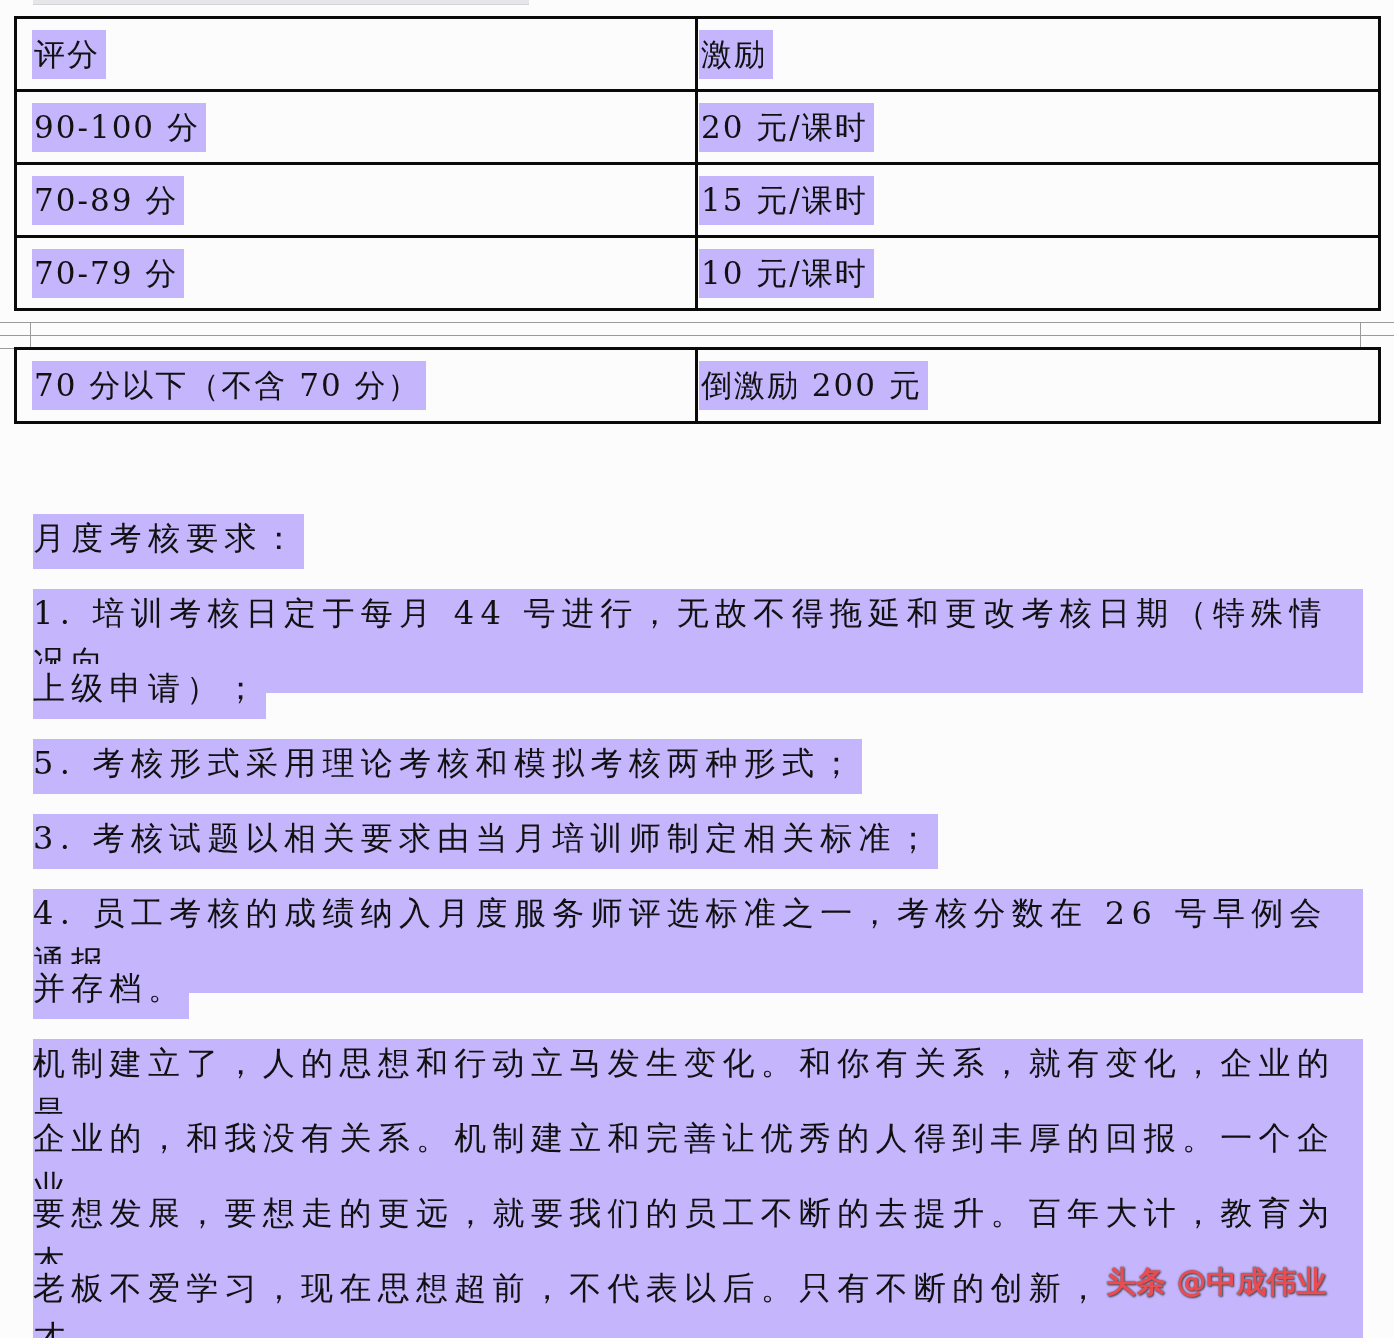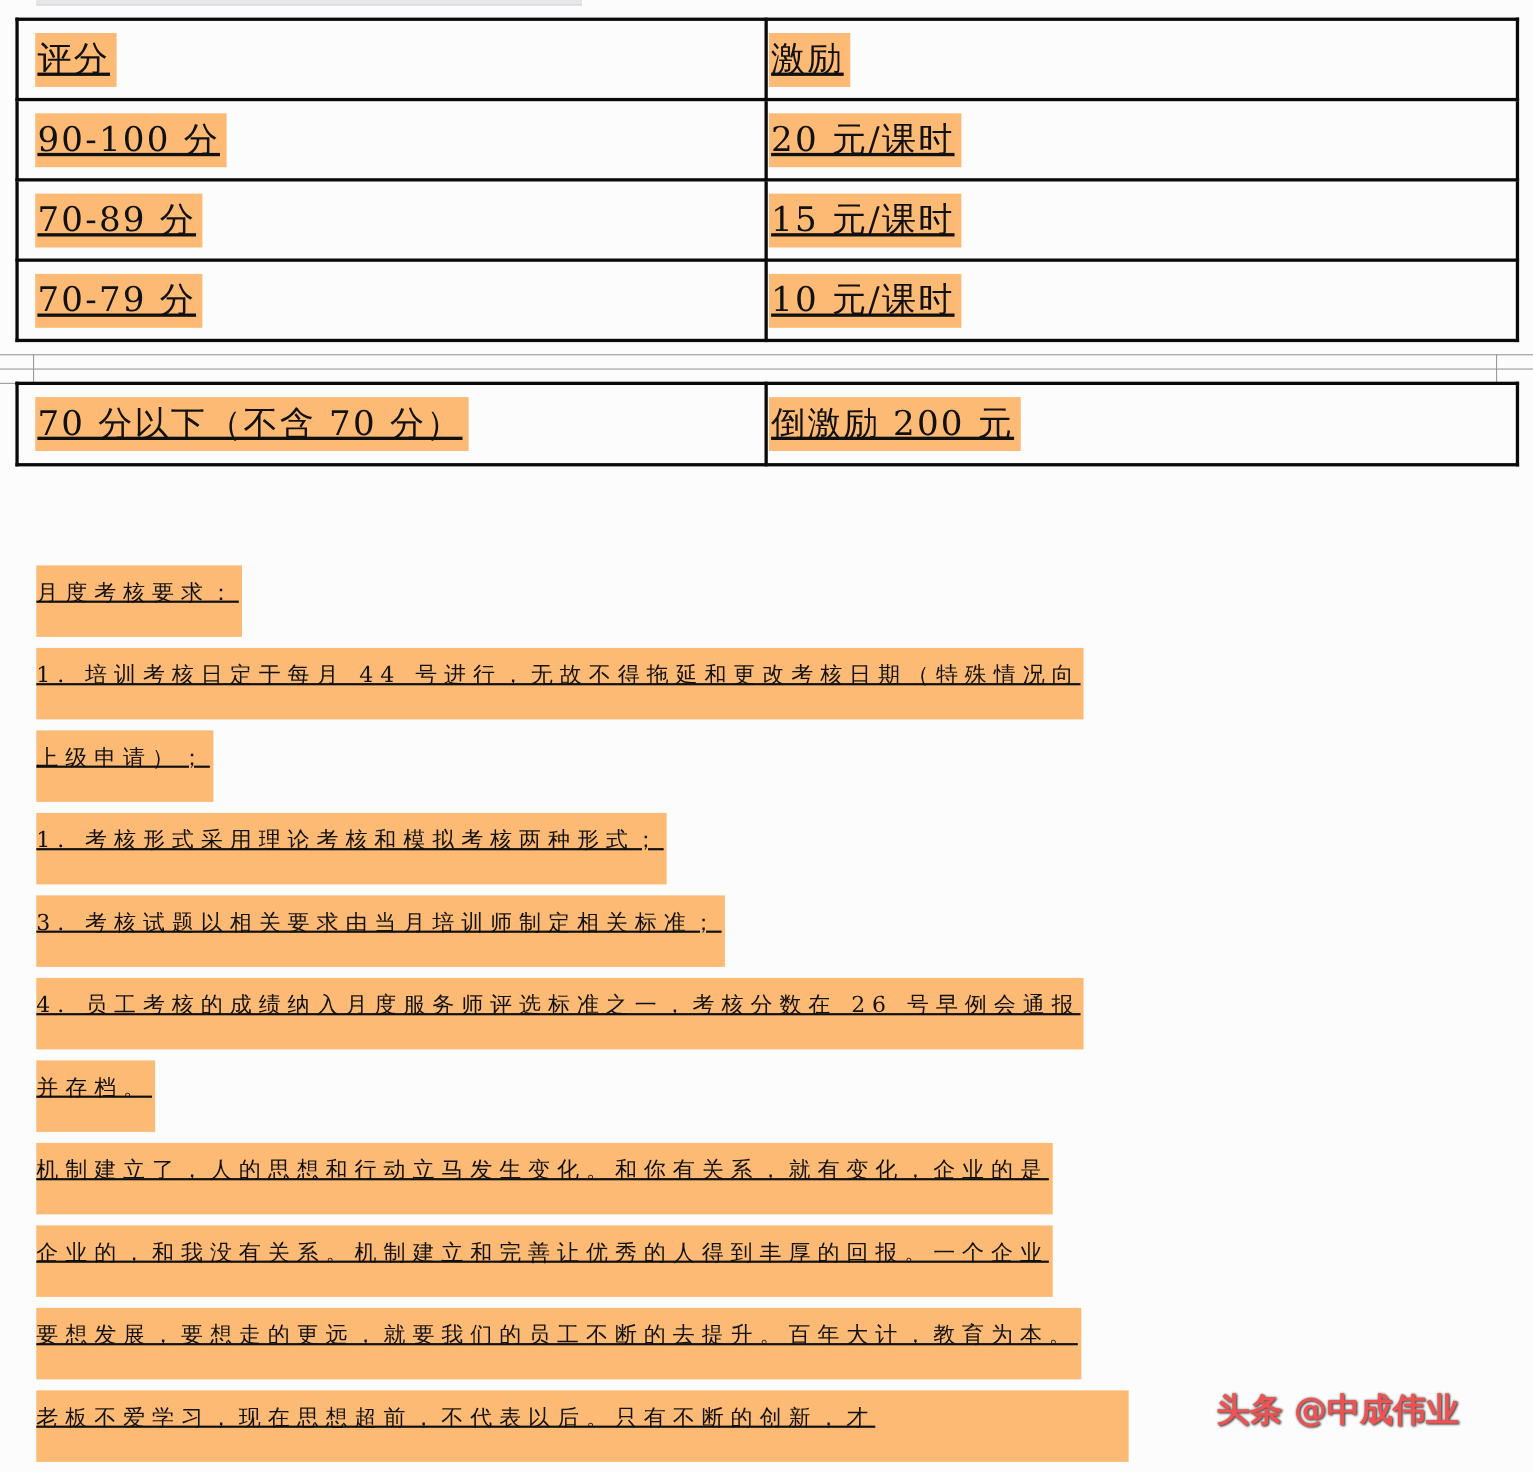--- a/index.html
+++ b/index.html
@@ -38,26 +38,25 @@
       height: 70px;
     }
     table.score-table td.col-right {
       padding-left: 1px;
     }
     #table-main { top: 16px; }
     #table-tail { top: 347px; }
     #table-tail td { height: 71px; }
     .hl {
       display: inline-block;
-      background: #fdba74;
+      background: #c4b5fd;
       font-size: 31px;
       line-height: 49px;
       padding: 0 6px 0 2px;
       letter-spacing: 2px;
-      text-decoration: underline;
     }
     .split-line {
       position: absolute;
       left: 0;
       width: 1394px;
       height: 1px;
       background: #9a9a9a;
     }
     .split-tick {
       position: absolute;
@@ -68,24 +67,24 @@
       position: absolute;
       left: 33px;
       top: 514px;
       width: 1330px;
     }
     .line {
       height: 75px;
       display: block;
     }
     .line .hl {
-      font-size: 20px;
+      font-size: 32px;
       line-height: 49px;
       letter-spacing: 6.3px;
-      padding: 0 3px 16px 0;
+      padding: 0 3px 6px 0;
     }
     .watermark {
       position: absolute;
       left: 1106px;
       top: 1262px;
       font-family: "DejaVu Sans", "Liberation Sans", sans-serif;
       font-size: 30px;
       color: #ef4444;
       font-weight: bold;
       text-shadow: 0 0 2px #555, 1px 1px 2px #333;
@@ -139,21 +138,21 @@
     <td><span class="hl">70 分以下（不含 70 分）</span></td>
     <td class="col-right"><span class="hl">倒激励 200 元</span></td>
   </tr>
 </tbody>
   </table>
 
 <div class="paragraphs">
   <div class="line"><span class="hl">月度考核要求：</span></div>
   <div class="line"><span class="hl">1. 培训考核日定于每月 44 号进行，无故不得拖延和更改考核日期（特殊情况向</span></div>
   <div class="line"><span class="hl">上级申请）；</span></div>
-  <div class="line"><span class="hl">1. 考核形式采用理论考核和模拟考核两种形式；</span></div>
+  <div class="line"><span class="hl">5. 考核形式采用理论考核和模拟考核两种形式；</span></div>
   <div class="line"><span class="hl">3. 考核试题以相关要求由当月培训师制定相关标准；</span></div>
   <div class="line"><span class="hl">4. 员工考核的成绩纳入月度服务师评选标准之一，考核分数在 26 号早例会通报</span></div>
   <div class="line"><span class="hl">并存档。</span></div>
   <div class="line"><span class="hl">机制建立了，人的思想和行动立马发生变化。和你有关系，就有变化，企业的是</span></div>
   <div class="line"><span class="hl">企业的，和我没有关系。机制建立和完善让优秀的人得到丰厚的回报。一个企业</span></div>
   <div class="line"><span class="hl">要想发展，要想走的更远，就要我们的员工不断的去提升。百年大计，教育为本。</span></div>
   <div class="line"><span class="hl" style="padding-right:230px;">老板不爱学习，现在思想超前，不代表以后。只有不断的创新，才</span></div>
 </div>
 
 <div class="watermark">头条 @中成伟业</div>

